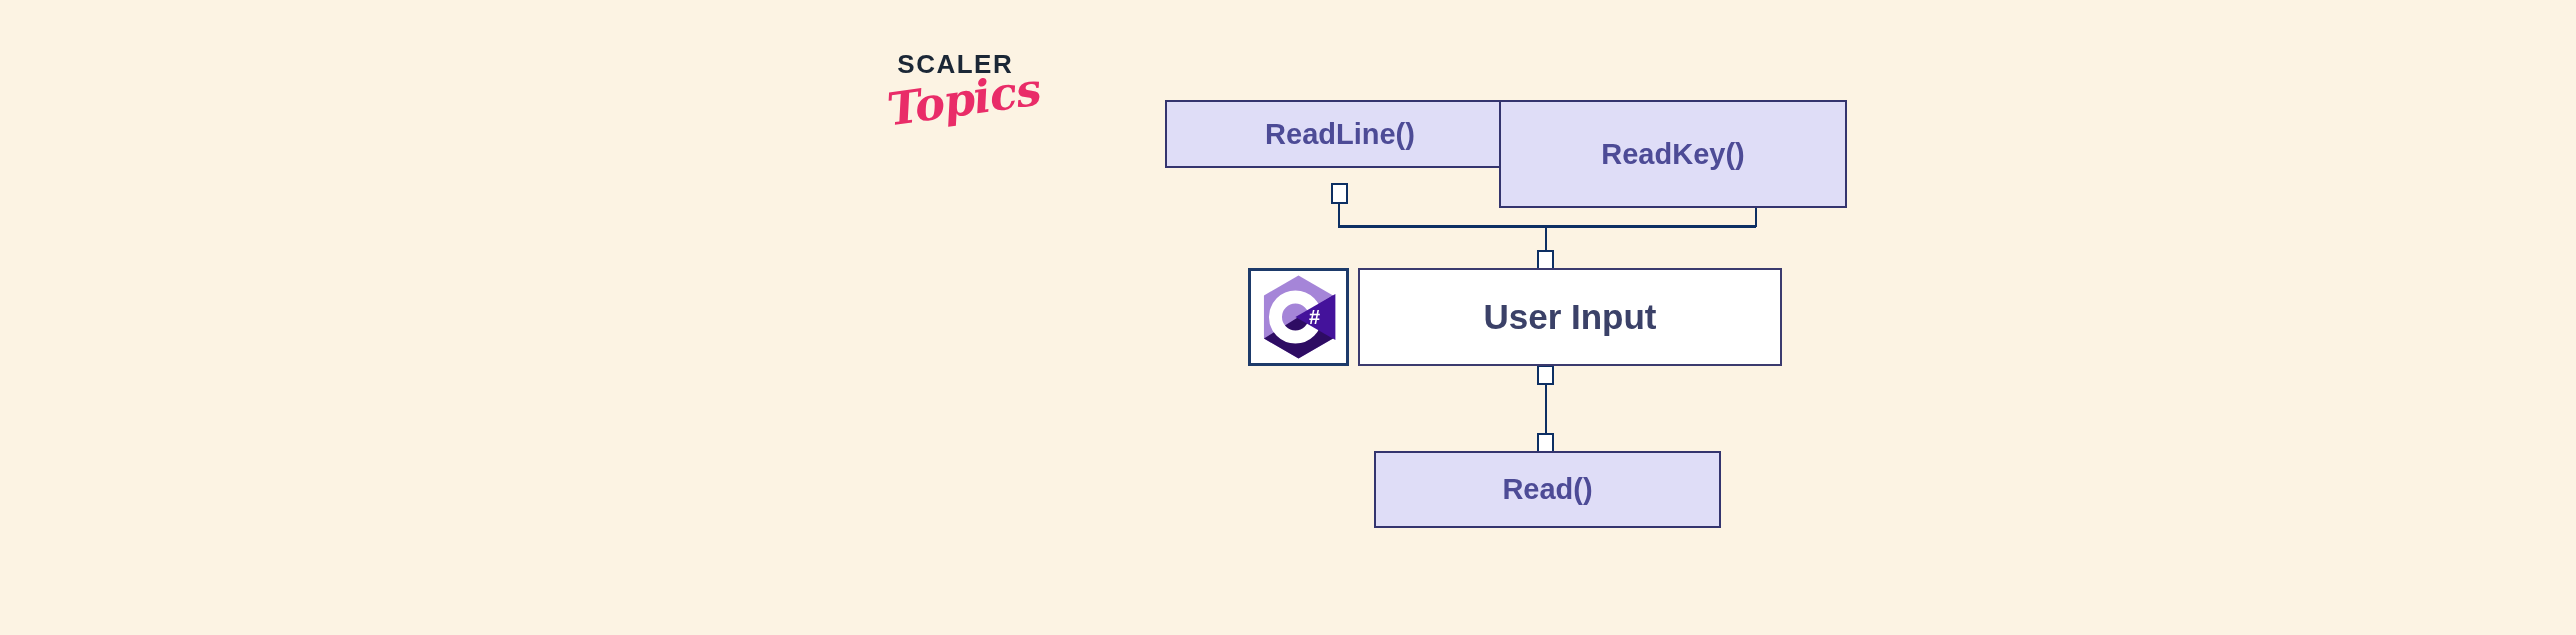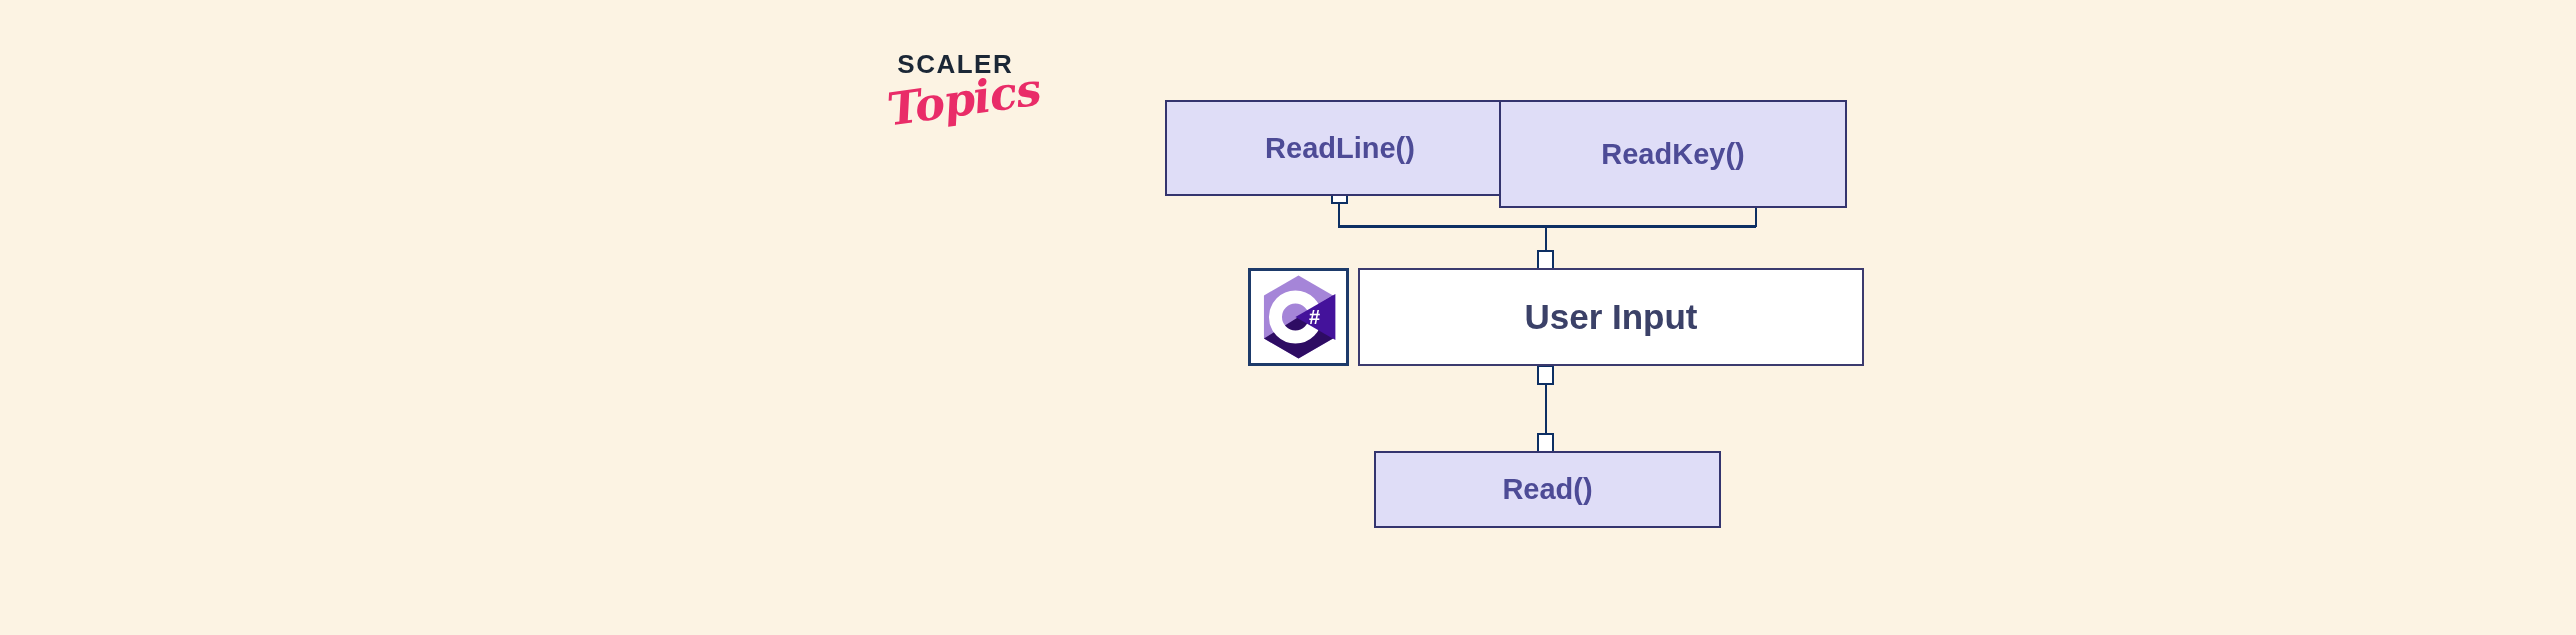--- a/index.html
+++ b/index.html
@@ -35,26 +35,26 @@
     position: absolute;
     box-sizing: border-box;
     display: flex; align-items: center; justify-content: center;
   }
   .node-lavender {
     background: #dfddf7;
     border: 2.6px solid #34346e;
     color: #4d4b96;
     font-size: 29px; font-weight: 700;
   }
-  #node-readline { left: 1165px; top: 100px; width: 350px; height: 96px; }
+  #node-readline { left: 1165px; top: 100px; width: 350px; height: 68px; }
   #node-readkey  { left: 1499px; top: 100px; width: 348px; height: 108px; }
   #node-read     { left: 1374px; top: 451px; width: 347px; height: 77px; }
 
   #node-userinput {
-    left: 1358px; top: 268px; width: 506px; height: 98px;
+    left: 1358px; top: 268px; width: 424px; height: 98px;
     background: #ffffff;
     border: 2.6px solid #3b3a6e;
     color: #3b4168;
     font-size: 35px; font-weight: 700;
   }
 
   #csharp-box {
     left: 1248px; top: 268px; width: 101px; height: 98px;
     background: #ffffff;
     border: 3.1px solid #1d3a6a;

